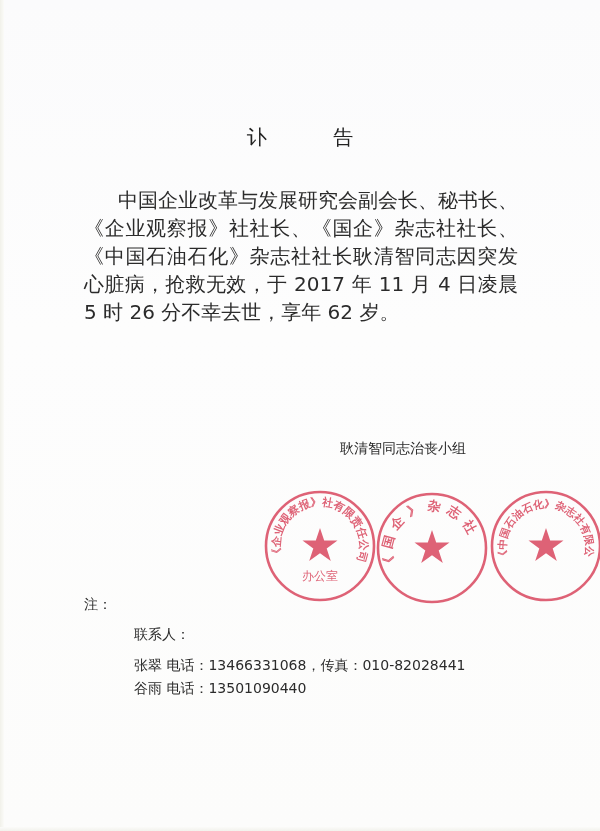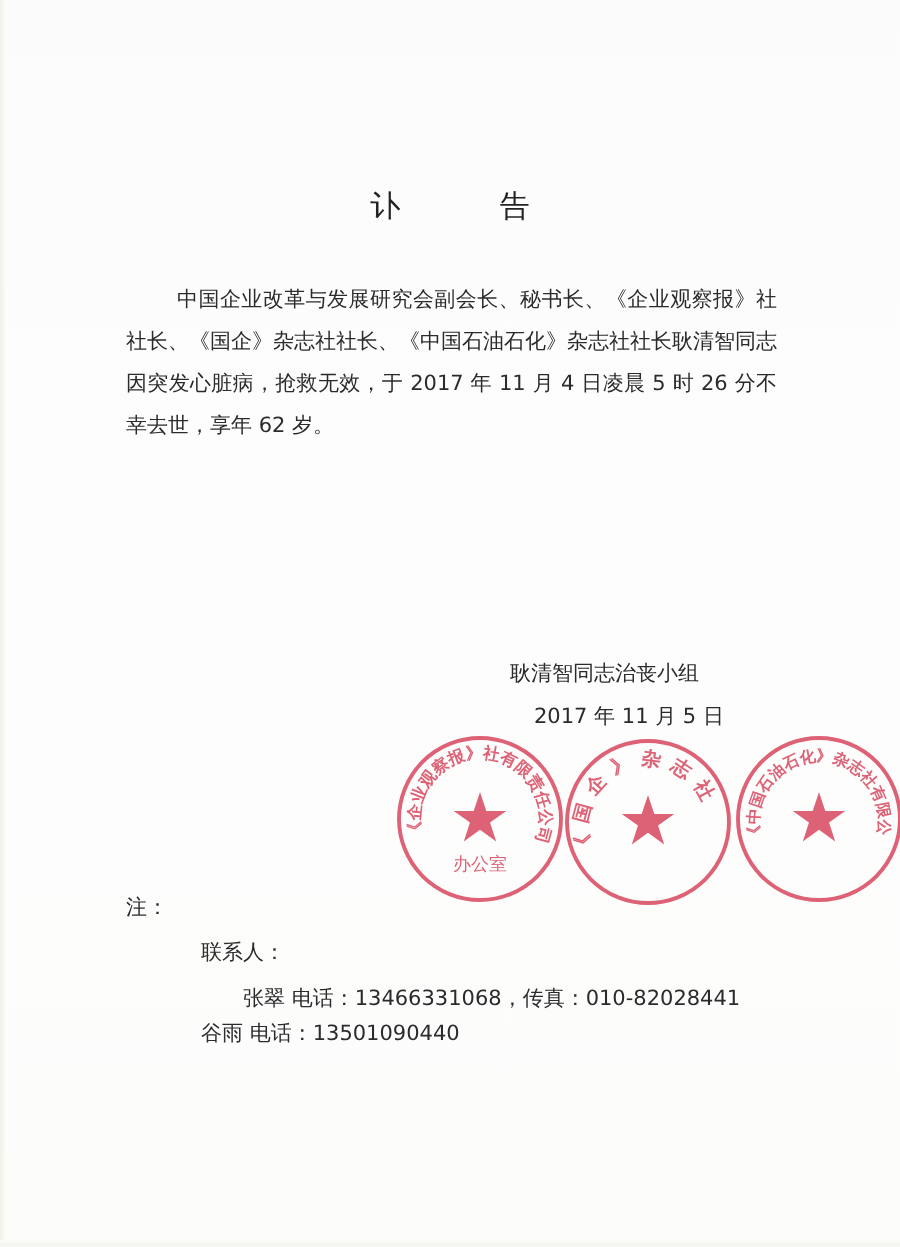--- a/index.html
+++ b/index.html
@@ -44,21 +44,21 @@
       font-size: 20px;
       font-weight: normal;
       letter-spacing: 30px;
       text-indent: 30px;
       color: #222;
     }
     .body-text {
       position: absolute;
       left: 84px;
       width: 434px;
-      font-size: 14px;
+      font-size: 20px;
       line-height: 28px;
       text-align: justify;
       text-align-last: left;
       color: #2b2b2b;
     }
     .para1 { top: 186px; }
     .para2 { top: 312px; }
     .para3 { top: 368px; }
     .indent { text-indent: 34px; }
     .sign {
@@ -70,39 +70,38 @@
     .sign-org { left: 340px; top: 440px; text-align: right; }
     .sign-date { left: 356px; top: 469px; }
     .note {
       position: absolute;
       font-size: 14px;
       color: #2b2b2b;
       white-space: nowrap;
     }
     .note-label { left: 84px; top: 596px; }
     .contact-label { left: 134px; top: 626px; }
-    .contact1 { left: 134px; top: 657px; margin-left: 28px; }
+    .contact1 { left: 134px; top: 657px; }
     .contact2 { left: 134px; top: 680px; }
     .seal {
       position: absolute;
       opacity: 0.85;
     }
     .seal svg { display: block; }
   </style>
 </head>
 <body>
 
 <div class="page">
 
   <div class="title">讣 告</div>
 
   <div class="body-text para1 indent">中国企业改革与发展研究会副会长、秘书长、《企业观察报》社社长、《国企》杂志社社长、《中国石油石化》杂志社社长耿清智同志因突发心脏病，抢救无效，于 2017 年 11 月 4 日凌晨 5 时 26 分不幸去世，享年 62 岁。</div>
 
   <div class="sign sign-org">耿清智同志治丧小组</div>
-  <div class="sign sign-date">2017 年 11 月 5 日</div>
 
   <div class="seal" style="left:262px; top:488px;">
     <svg width="116" height="116" viewBox="0 0 116 116">
       <defs>
         <path id="arc1" d="M 20 70 A 40 40 0 1 1 96 70" fill="none"></path>
       </defs>
       <circle cx="58" cy="58" r="54" fill="none" stroke="#d9485f" stroke-width="2.6"></circle>
       <text font-size="11" fill="#d9485f" font-family="DejaVu Serif, serif" font-weight="bold">
         <textPath href="#arc1">《企业观察报》社有限责任公司</textPath>
       </text>

